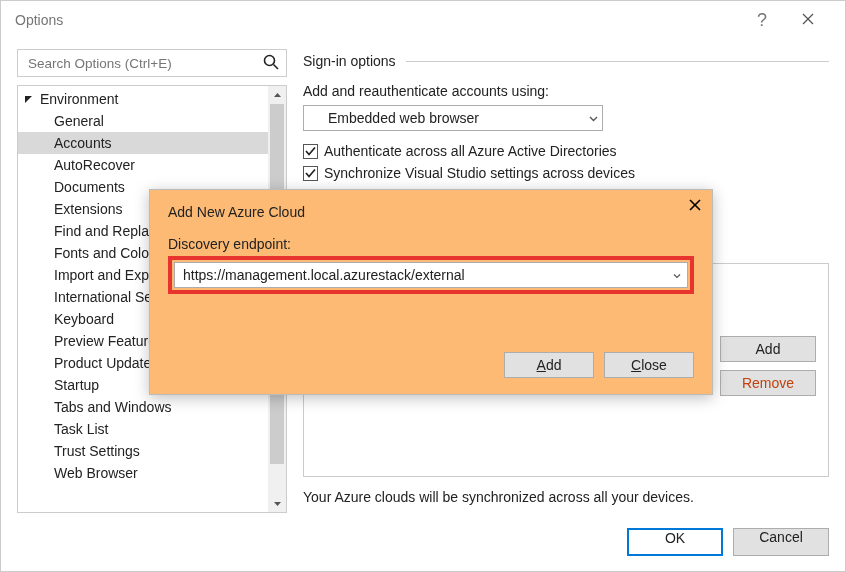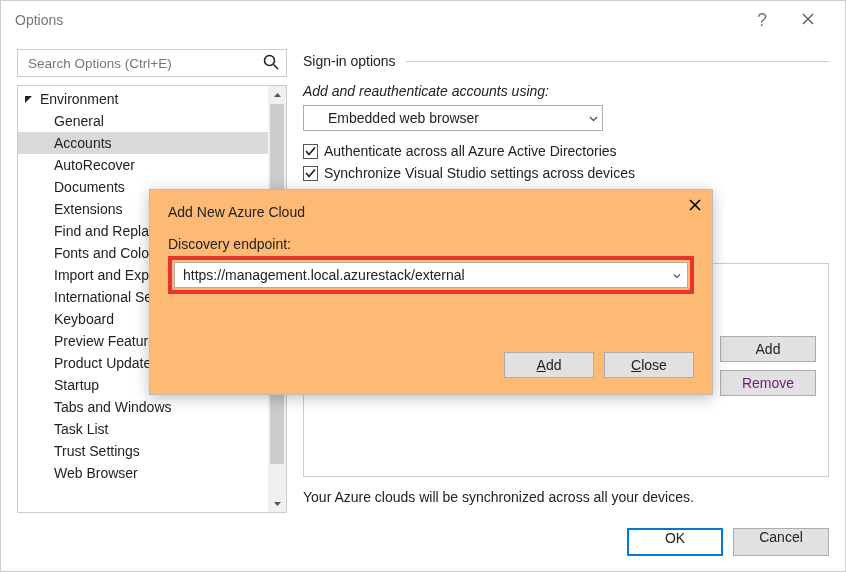--- a/index.html
+++ b/index.html
@@ -31,32 +31,32 @@
 .tree-item.root { padding-left: 6px; }
 .tree-item.root .arrow { display: inline-block; width: 12px; }
 .tree-item.root .arrow svg { width: 9px; height: 9px; }
 .tree-item.selected { background: #d9d9d9; }
 
 .right-col { flex: 1; position: relative; }
 .section-header { display: flex; align-items: center; margin-bottom: 14px; margin-top: 4px; }
 .section-header .label { white-space: nowrap; margin-right: 10px; }
 .section-header .line { flex: 1; height: 1px; background: #ccc; }
 
-.row-label { margin-bottom: 6px; font-style: italic; }
+.row-label { margin-bottom: 6px; }
 .select-box { width: 300px; height: 26px; border: 1px solid #adadad; display: flex; align-items: center; padding: 0 4px 0 24px; justify-content: space-between; background: #fff; margin-bottom: 12px; }
 .select-box .arrow svg { width: 9px; height: 9px; }
 
 .checkrow { display: flex; align-items: center; gap: 6px; margin-bottom: 6px; }
 .checkrow .cb { width: 15px; height: 15px; border: 1px solid #555; display: flex; align-items: center; justify-content: center; background: #fff; }
 .checkrow .cb svg { width: 11px; height: 11px; }
 
 .cloud-group { border: 1px solid #ccc; position: absolute; top: 214px; left: 0; right: 0; height: 214px; }
 .cloud-btns { position: absolute; right: 12px; top: 72px; display: flex; flex-direction: column; gap: 8px; }
 .vbtn { width: 96px; height: 26px; border: 1px solid #adadad; background: #e1e1e1; display: flex; align-items: center; justify-content: center; }
-.vbtn.disabled { color: #701a75; }
+.vbtn.disabled { color: #c2410c; }
 
 .sync-msg { position: absolute; left: 0; top: 440px; }
 
 .footer { position: absolute; bottom: 0; left: 0; right: 0; height: 58px; display: flex; align-items: center; justify-content: flex-end; gap: 10px; padding: 0 16px; }
 .footer .fbtn { width: 96px; height: 28px; border: 1px solid #adadad; background: #e1e1e1; display: flex; justify-content: center; }
 .footer .fbtn.primary { border: 2px solid #0078d7; background: #fff; }
 
 
 .dialog { position: absolute; left: 148px; top: 188px; width: 564px; height: 206px; background: #fdba74; border: 1px solid #bbb; box-shadow: 0 3px 14px rgba(0,0,0,0.25); padding: 14px 18px; }
 .dialog .dlg-title { font-size: 14px; margin-bottom: 16px; }

